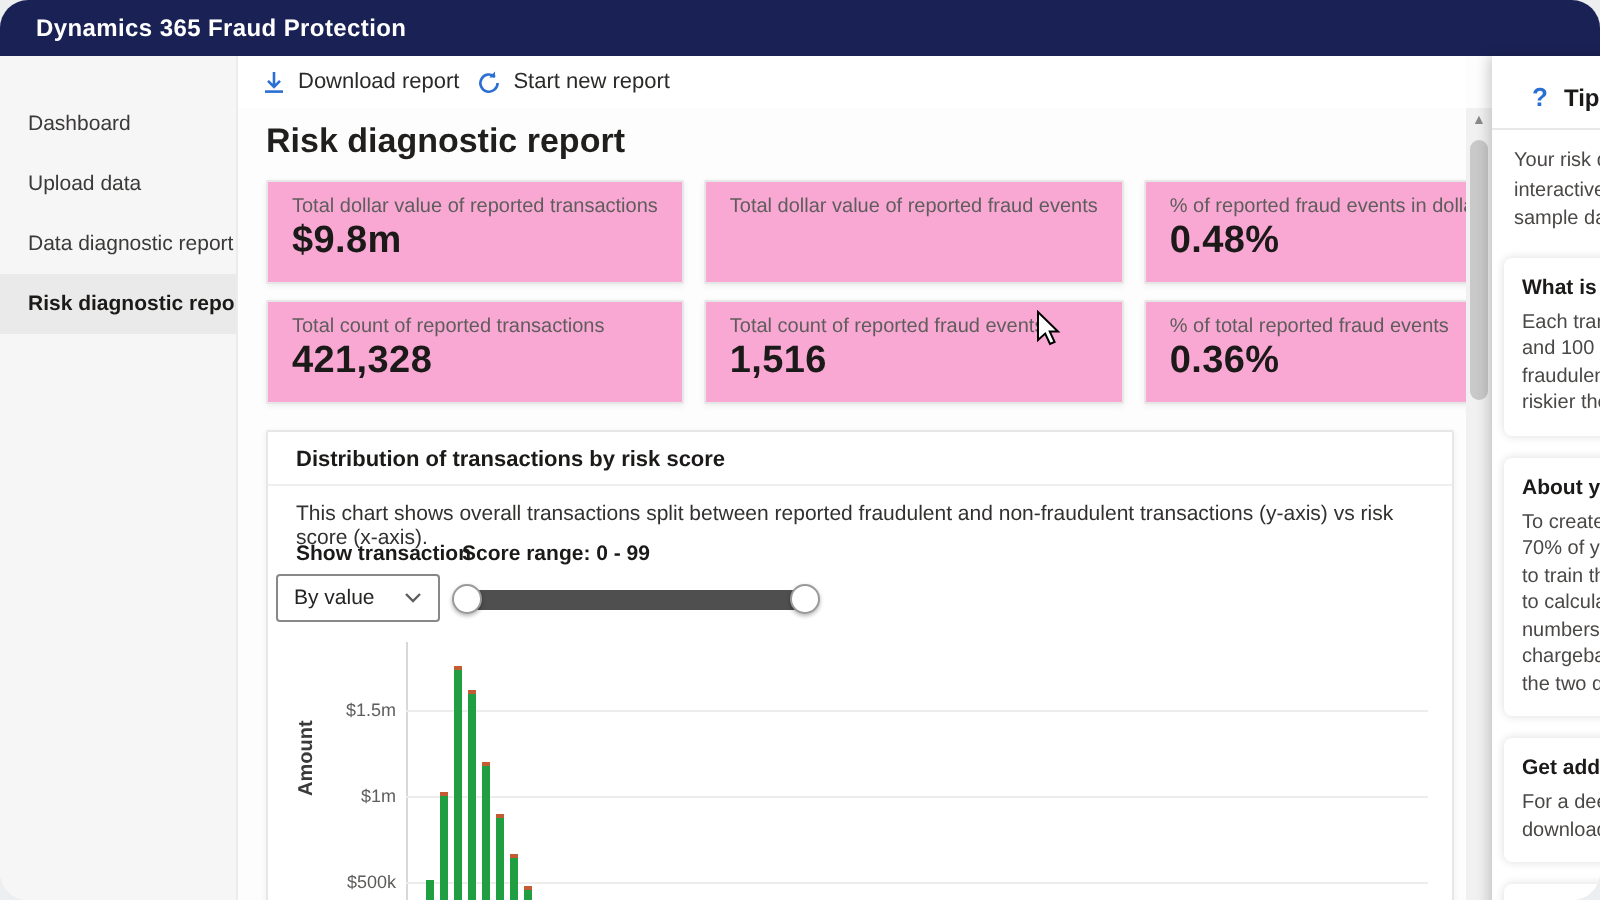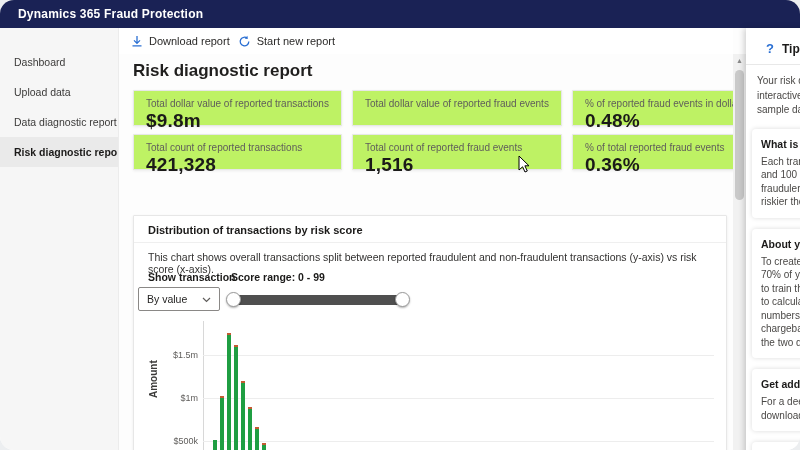--- a/index.html
+++ b/index.html
@@ -26,22 +26,22 @@
              display:flex; align-items:center; gap:8px; padding-left:12px; }
   .tool-btn { display:flex; align-items:center; gap:6px; font-size:11px; color:#2b2a29; cursor:pointer; }
   .tool-btn svg { display:block; }
 
   
   .main { position:absolute; left:119px; top:54px; width:614px; bottom:0; background:#fdfdfd; }
   .page-title { position:absolute; left:14px; top:7px; font-size:17px; font-weight:700; color:#201f1e; }
 
   .metrics-grid { position:absolute; left:14px; top:36px; width:594px;
                   display:grid; grid-template-columns:repeat(3,1fr); gap:8px 10px; }
-  .metric-card { background:#bef264; border:1px solid #e7e7e7; box-shadow:0 1px 3px rgba(0,0,0,.07);
-                 height:36px; padding:7px 12px 0; border-radius:1px; }
+  .metric-card { background:#f9a8d4; border:1px solid #e7e7e7; box-shadow:0 1px 3px rgba(0,0,0,.07);
+                 height:52px; padding:7px 12px 0; border-radius:1px; }
   .m-label { font-size:10px; color:#5f5d5b; white-space:nowrap; overflow:hidden; }
   .m-value { font-size:19px; font-weight:700; color:#1b1a19; margin-top:1px; letter-spacing:.2px; }
 
   
   .chart-card { position:absolute; left:14px; top:161px; width:594px; height:300px; background:#fff;
                 border:1px solid #e7e7e7; box-shadow:0 1px 3px rgba(0,0,0,.07); border-radius:1px; }
   .chart-title { position:absolute; left:14px; top:8px; font-size:11px; font-weight:700; color:#1b1a19; }
   .chart-divider { position:absolute; left:0; right:0; top:26px; height:1px; background:#efefef; }
   .chart-desc { position:absolute; left:14px; top:35px; right:10px; font-size:10.5px; color:#323130; }
   .ctl-label { position:absolute; top:55px; font-size:10.5px; font-weight:700; color:#1b1a19; }

